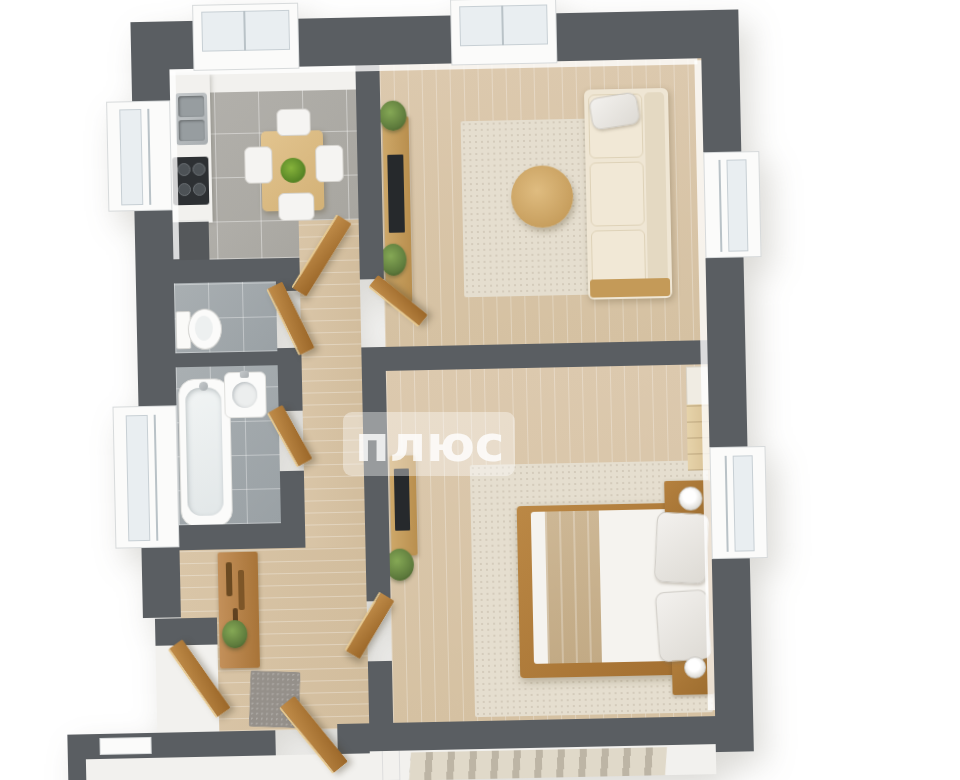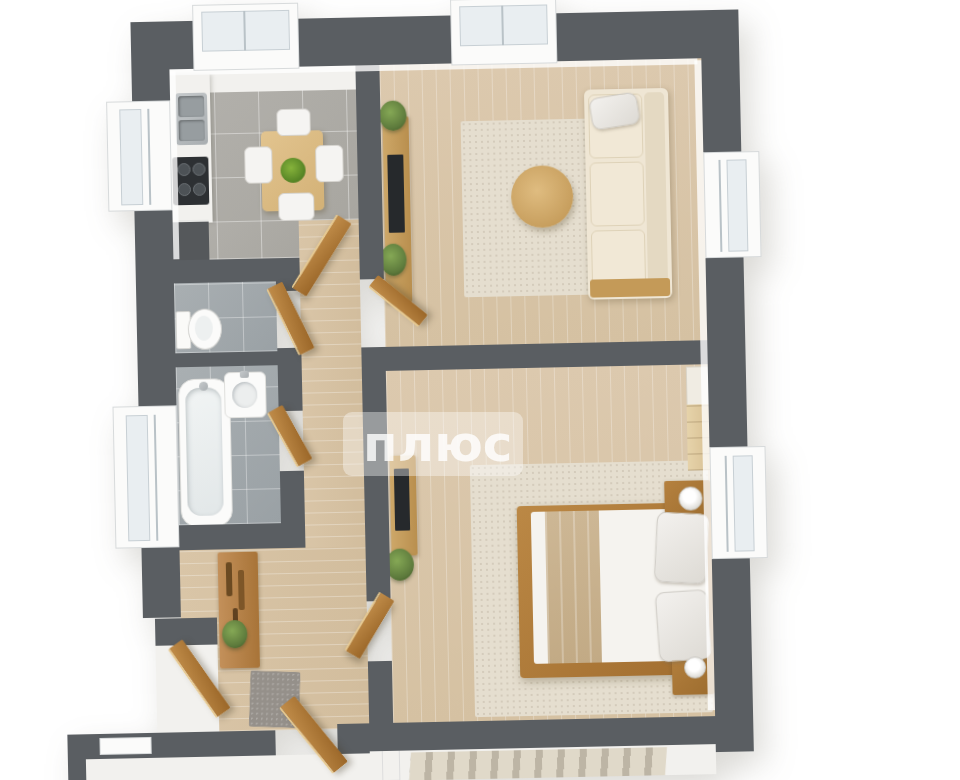--- a/index.html
+++ b/index.html
@@ -49,21 +49,21 @@
        background-image:radial-gradient(rgba(255,255,255,.25) 1px,rgba(0,0,0,0) 1px);
        background-size:5px 5px;border-radius:2px;}
   .stairs{position:absolute;z-index:2;transform:skewX(-5deg);background:
        repeating-linear-gradient(90deg,#e0d9c9 0 15px,#bdb5a5 15px 22px);}
   
   .wm{position:absolute;left:343px;top:404px;z-index:10;}
   .wm-brand{font-size:64px;font-weight:600;letter-spacing:1px;line-height:1.0;
             color:var(--watermark-text,rgba(255,255,255,.62));}
   .wm-badge{margin-top:8px;width:172px;height:64px;border-radius:9px;
             background:var(--watermark-badge,rgba(255,255,255,.38));
-            display:flex;align-items:center;padding-left:8px;}
+            display:flex;align-items:center;}
   .wm-badge span{font-size:50px;font-weight:600;padding-left:12px;line-height:64px;
             color:rgba(255,255,255,.8);}
 </style>
 </head>
 <body>
 
 <div class="screen">
   <div class="plan">
 
     <div class="abs whiteF" style="left:176px;top:64px;width:186px;height:30px;"></div>

